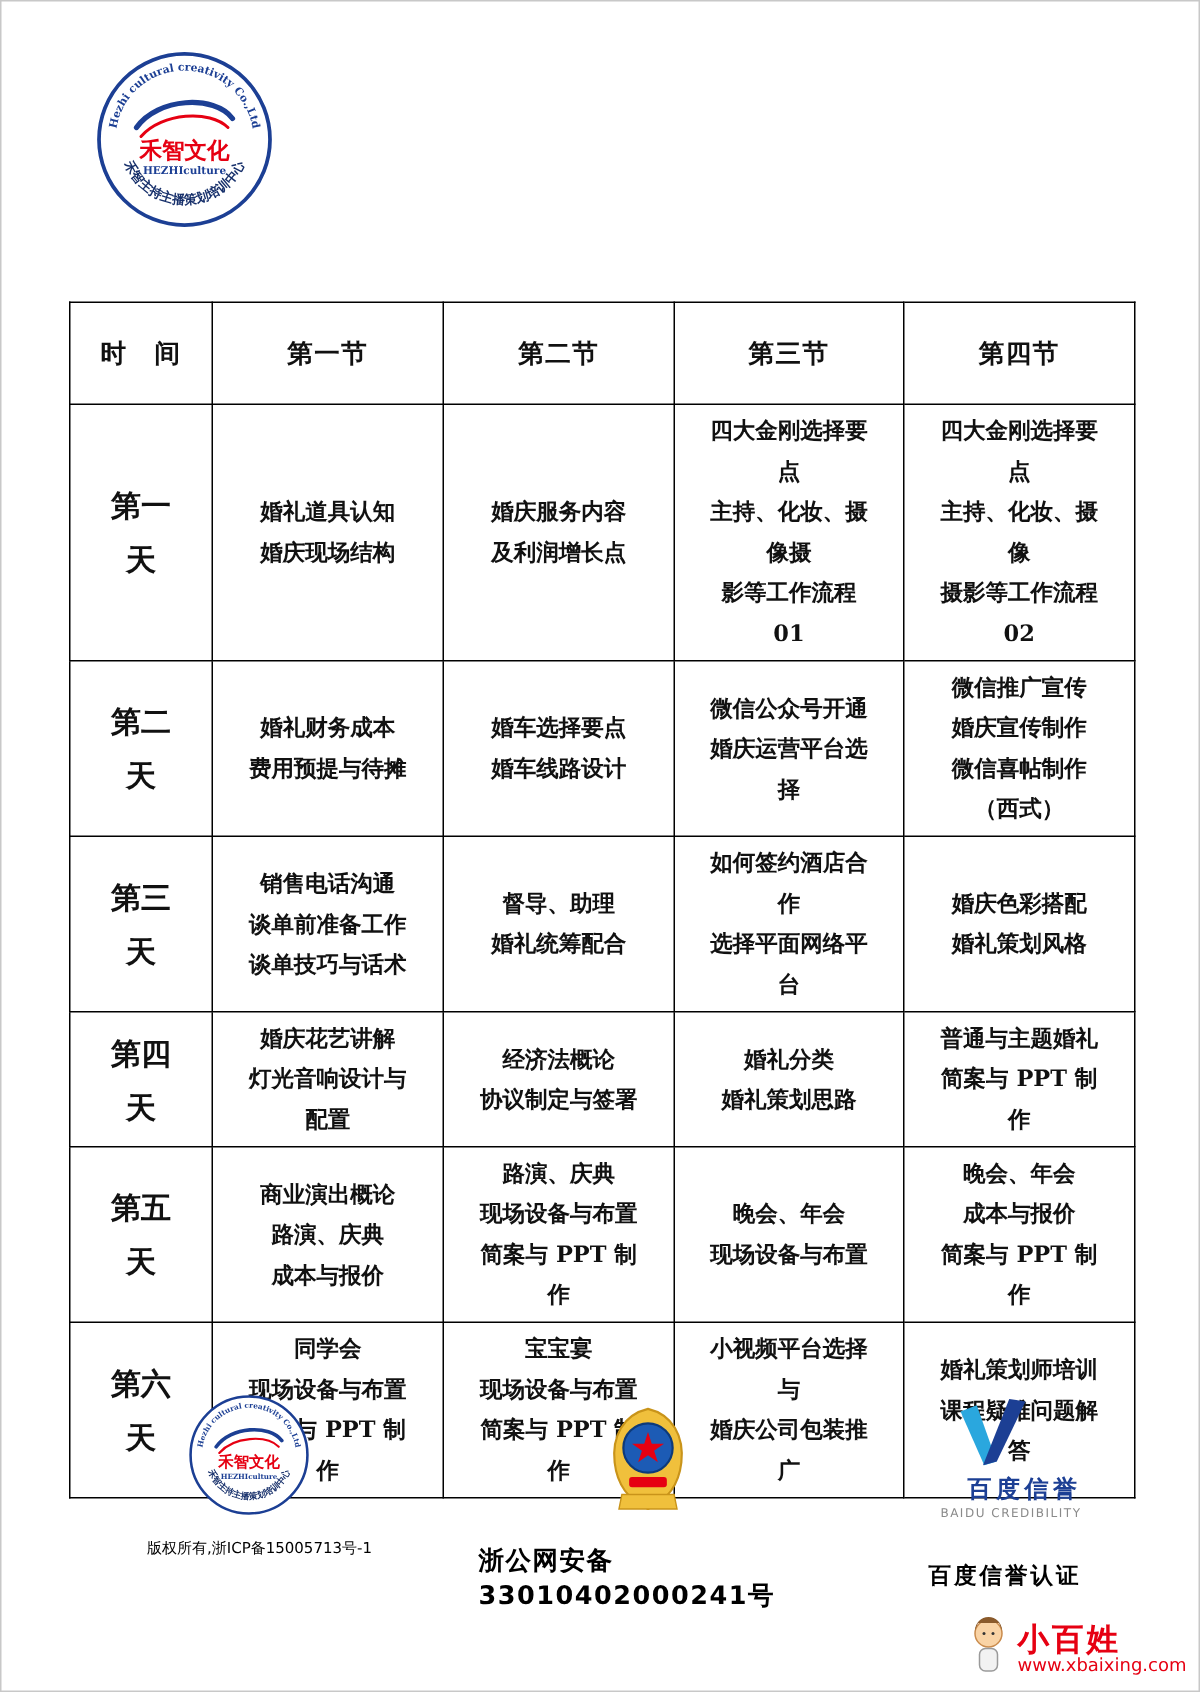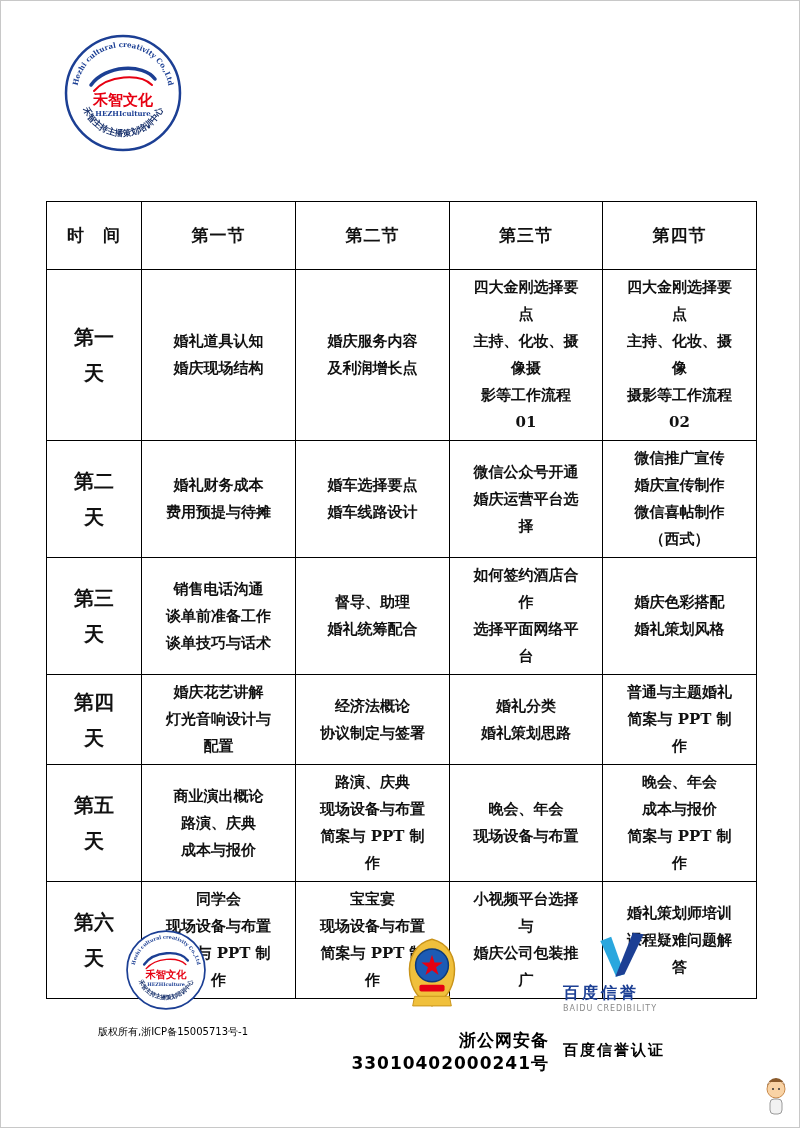--- a/index.html
+++ b/index.html
@@ -28,25 +28,25 @@
   .schedule td.day { font-size:20px; }
 
   
   .logo-footer { position:absolute; left:124px; top:928px; width:82px; height:82px; }
   .copyright {
     position:absolute; left:72px; top:1024px; width:200px; text-align:center;
     font-size:10px; color:#000; font-family:"DejaVu Sans","Liberation Sans",sans-serif;
   }
   .police-badge { position:absolute; left:402px; top:934px; width:58px; height:80px; }
   .police-text {
-    position:absolute; left:318px; top:1028px; width:230px; text-align:right;
+    position:absolute; left:318px; top:1028px; width:230px; text-align:left;
     font-size:17px; font-weight:bold; color:#000; letter-spacing:1px;
     font-family:"DejaVu Sans","Liberation Sans",sans-serif;
   }
-  .baidu-box { position:absolute; left:562px; top:930px; width:118px; text-align:left; }
+  .baidu-box { position:absolute; left:602px; top:930px; width:118px; text-align:right; }
   .baidu-icon { width:50px; height:50px; display:block; margin:0 auto; }
   .baidu-title { font-size:16px; font-weight:bold; color:#1c3f94; letter-spacing:3px; margin-top:2px; }
   .baidu-sub { font-size:8px; color:#8a8a8a; letter-spacing:1px; font-family:"DejaVu Sans","Liberation Sans",sans-serif; }
   .baidu-caption { font-size:15px; font-weight:bold; color:#000; margin-top:28px; letter-spacing:2px; }
 
   
   .watermark { position:absolute; right:8px; bottom:6px; display:flex; align-items:center; gap:4px; }
   .wm-mascot { width:30px; height:44px; }
   .wm-text { color:#e60012; line-height:1.1; }
   .wm-name { font-size:21px; font-weight:bold; letter-spacing:2px; }
@@ -212,15 +212,19 @@
   </div>
 
   <div class="watermark">
     <svg class="wm-mascot" viewBox="0 0 30 44">
       <circle cx="15" cy="12" r="9" fill="#f9d3a5" stroke="#c98a4b"></circle>
       <path d="M6,10 A9,9 0 0 1 24,10 L22,5 L8,5 Z" fill="#8a5a2b"></path>
       <circle cx="12" cy="12" r="1" fill="#333"></circle>
       <circle cx="18" cy="12" r="1" fill="#333"></circle>
       <rect x="9" y="22" width="12" height="15" rx="4" fill="#f2f2f2" stroke="#9a9a9a"></rect>
     </svg>
+    <div class="wm-text">
+      <div class="wm-name">小百姓</div>
+      <div class="wm-url">www.xbaixing.com</div>
+    </div>
   </div>
 
 </div>
 
 </body></html>

